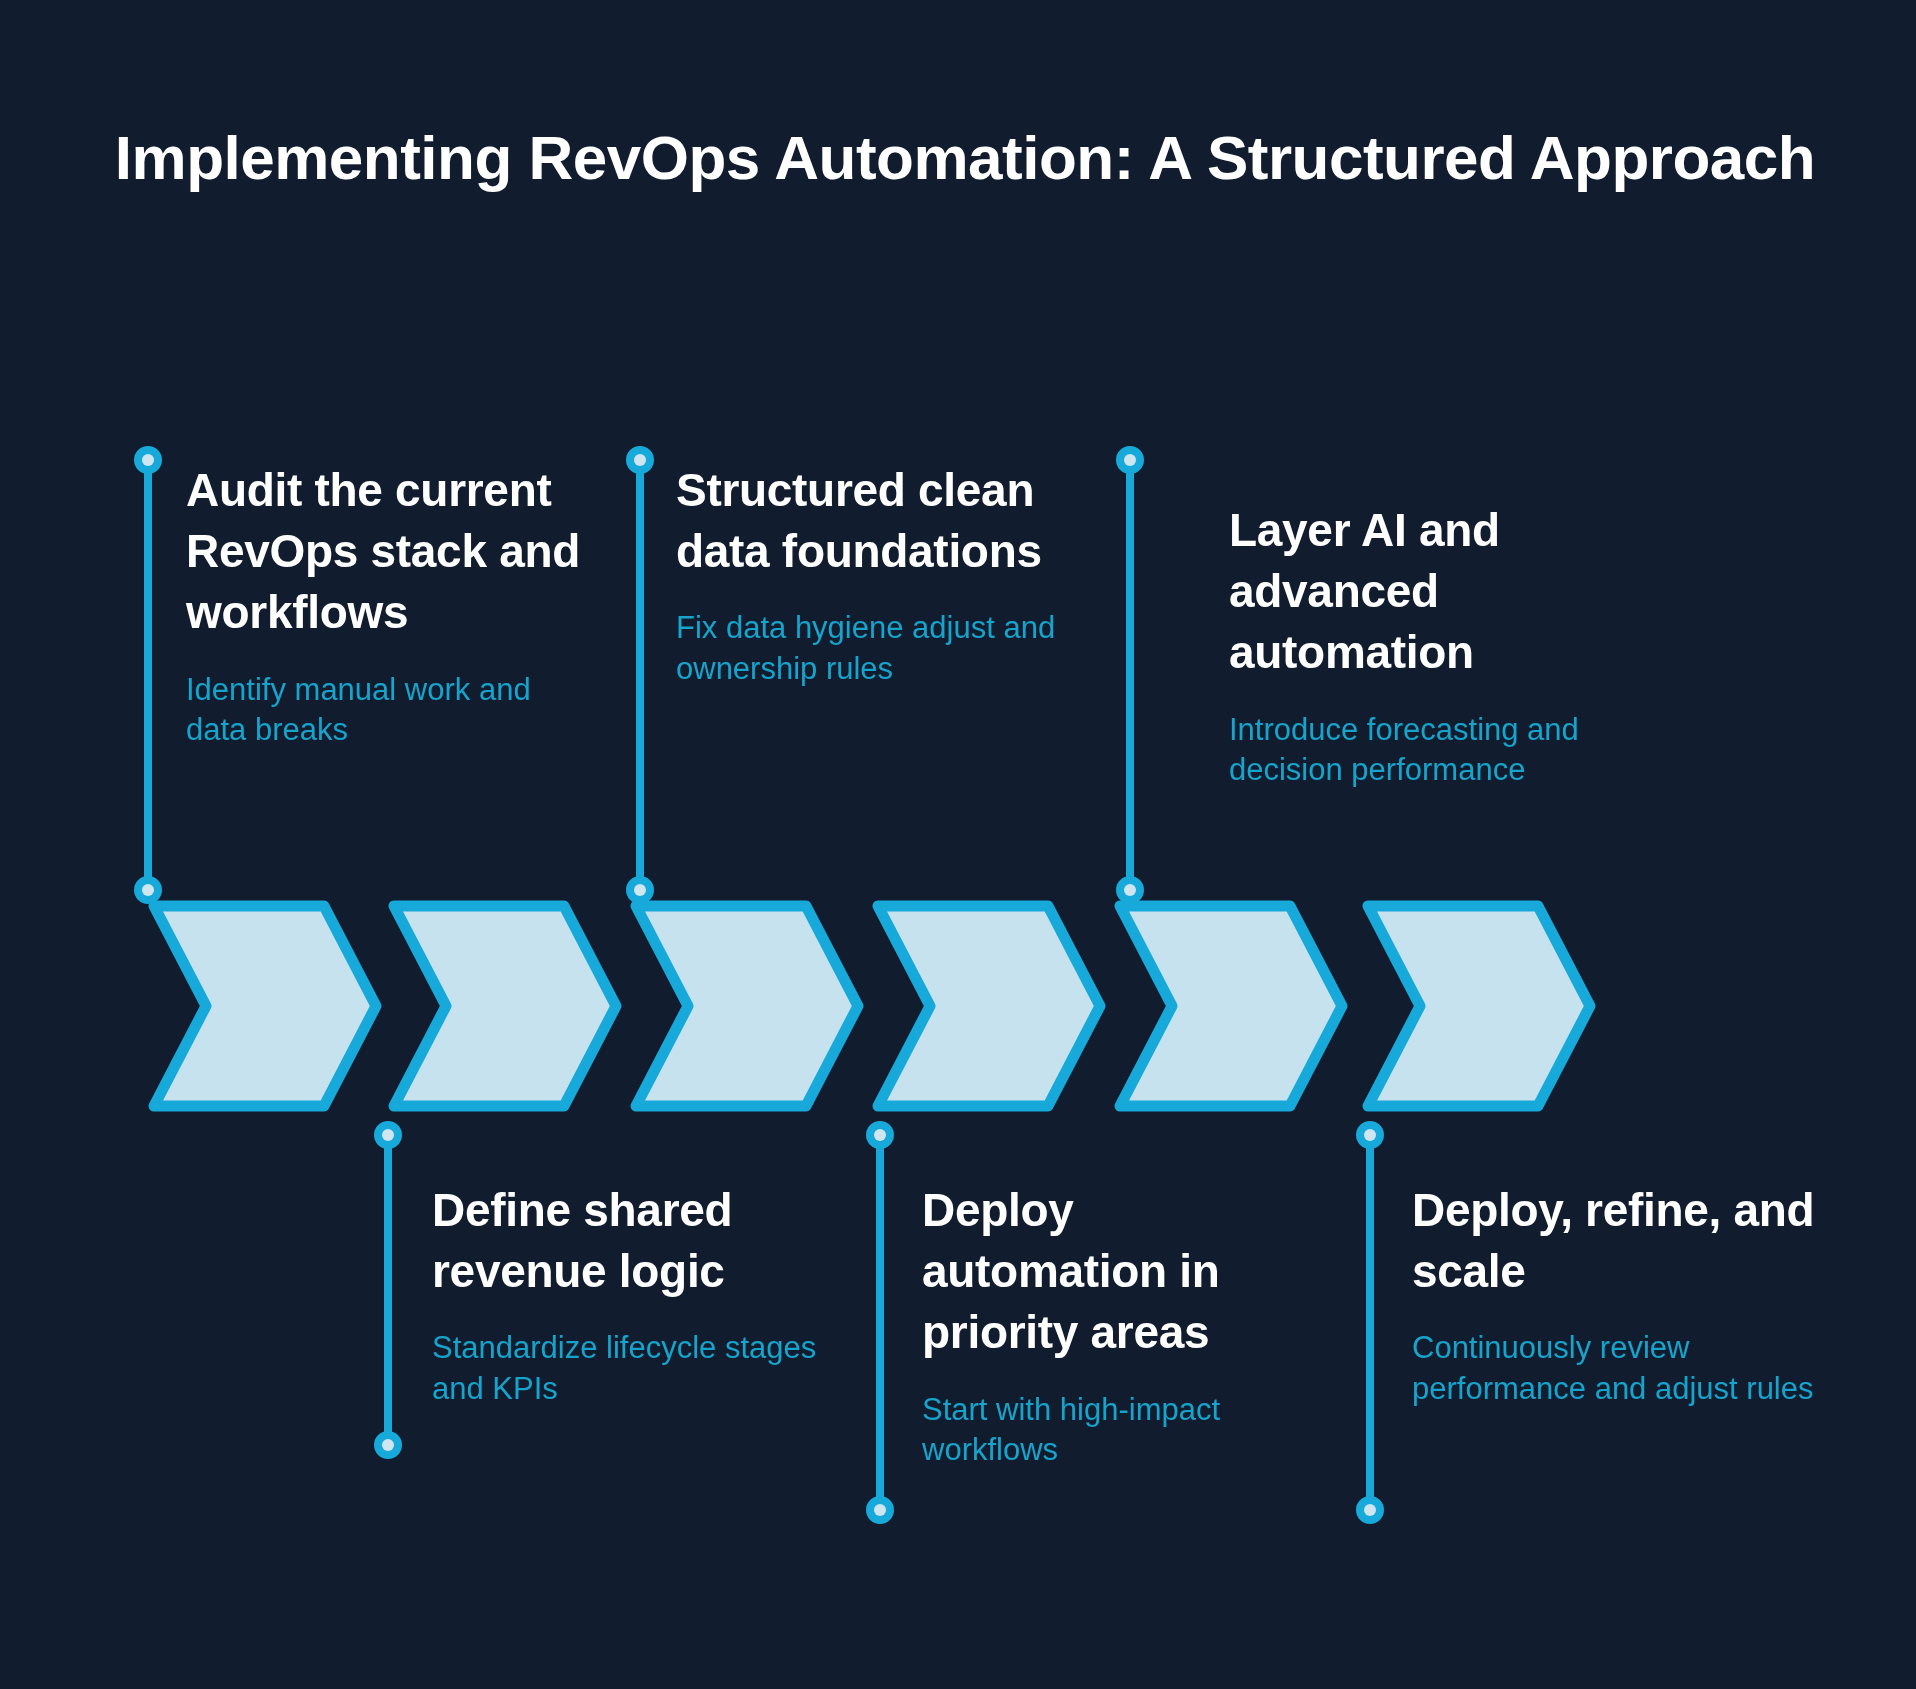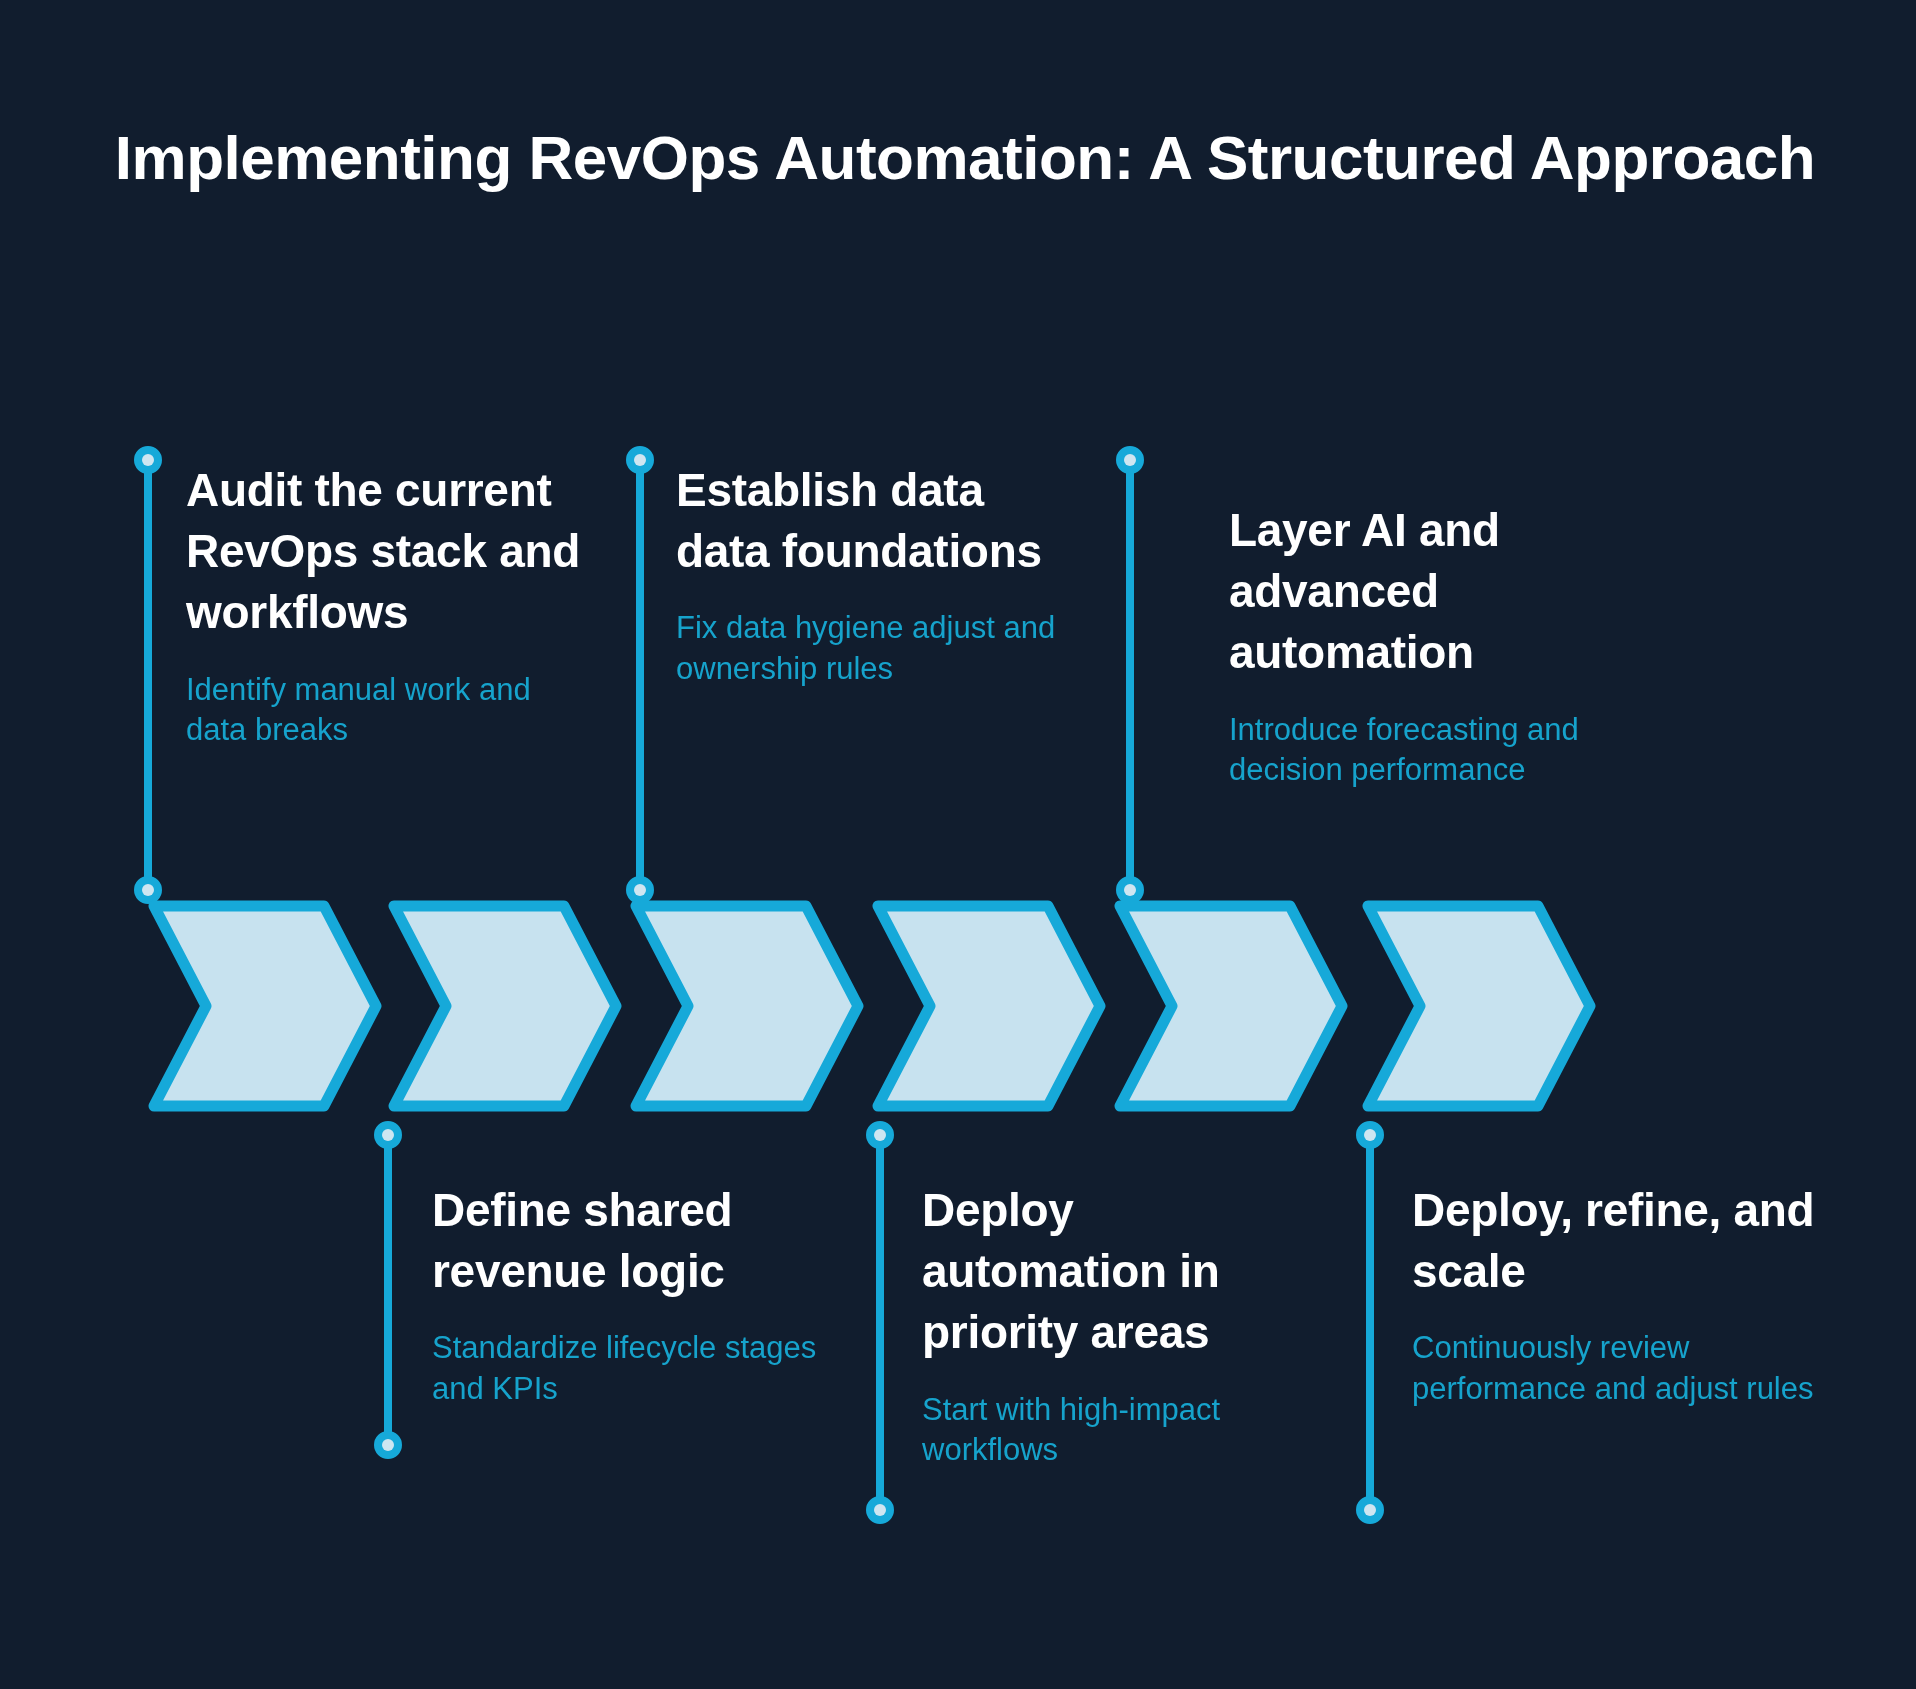--- a/index.html
+++ b/index.html
@@ -167,21 +167,21 @@
     </div>
 
   </div>
 
   <div class="step-text" style="left:186px; top:460px; width:400px;">
     <div class="step-title">Audit the current RevOps stack and workflows</div>
     <div class="step-sub">Identify manual work and data breaks</div>
   </div>
 
   <div class="step-text" style="left:676px; top:460px; width:400px;">
-    <div class="step-title">Establish data data foundations</div>
+    <div class="step-title">Structured clean data foundations</div>
     <div class="step-sub">Fix data hygiene adjust and ownership rules</div>
   </div>
 
   <div class="step-text" style="left:1229px; top:460px; width:400px;margin-top:40px;">
     <div class="step-title">Layer AI and advanced automation</div>
     <div class="step-sub">Introduce forecasting and decision performance</div>
   </div>
 
   <div class="step-text" style="left:922px; top:1180px; width:400px;">
     <div class="step-title">Deploy automation in priority areas</div>

